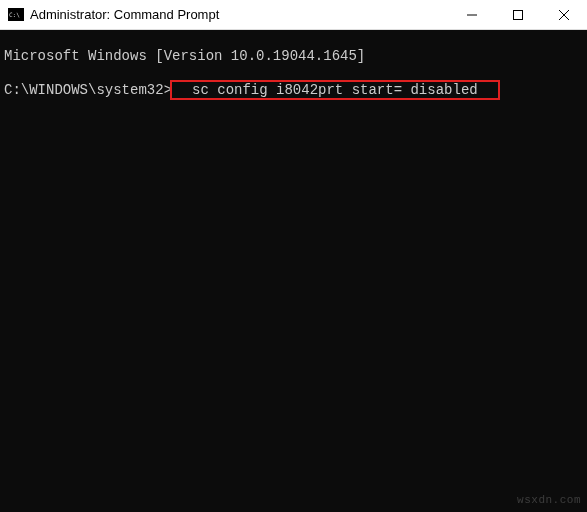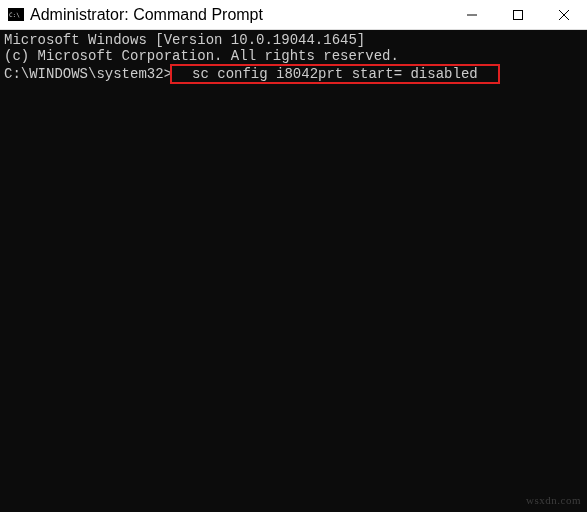--- a/index.html
+++ b/index.html
@@ -43,21 +43,21 @@
     .titlebar-icon::before {
       content: "C:\\";
       color: #ccc;
       font-size: 6px;
       font-family: Consolas, monospace;
       padding-left: 1px;
       line-height: 1;
     }
     .titlebar-title {
       font-family: 'Segoe UI', Tahoma, sans-serif;
-      font-size: 16px;
+      font-size: 13px;
       color: #000;
       flex: 1;
     }
     .win-controls {
       display: flex;
       height: 100%;
     }
     .win-btn {
       width: 46px;
       height: 100%;
@@ -79,32 +79,33 @@
       color: #cccccc;
       font-family: Consolas, 'Courier New', monospace;
       font-size: 14px;
       line-height: 16px;
       padding: 2px 4px;
       overflow: hidden;
       position: relative;
     }
     .terminal-line {
       white-space: pre;
+      margin-top: 16px;
     }
     .highlight-box {
       display: inline-block;
       border: 2px solid #e02020;
       padding: 0 20px;
       margin-left: -2px;
     }
     .watermark {
       position: absolute;
       bottom: 4px;
       right: 6px;
-      font-family: Liberation Serif, serif;
+      font-family: Liberation Mono, monospace;
       font-size: 11px;
       color: rgba(200,200,200,0.25);
       letter-spacing: 0.5px;
     }
   </style>
 </head>
 <body>
 
 <div class="window">
   <div class="titlebar">
@@ -124,18 +125,17 @@
       <div class="win-btn close">
         <svg viewBox="0 0 10 10">
             <line x1="0" y1="0" x2="10" y2="10" stroke="currentColor" stroke-width="1"></line>
             <line x1="10" y1="0" x2="0" y2="10" stroke="currentColor" stroke-width="1"></line>
           </svg>
       </div>
     </div>
   </div>
   <div class="terminal">
     <div class="terminal-line">Microsoft Windows [Version 10.0.19044.1645]</div>
-    <div class="terminal-line">(c) Microsoft Corporation. All rights reserved.</div>
     <div class="terminal-line"></div>
     <div class="terminal-line"><span>C:\WINDOWS\system32&gt;</span><span class="highlight-box"><span>sc config i8042prt start= disabled</span></span></div>
     <div class="watermark">wsxdn.com</div>
   </div>
 </div>
 
 </body></html>

